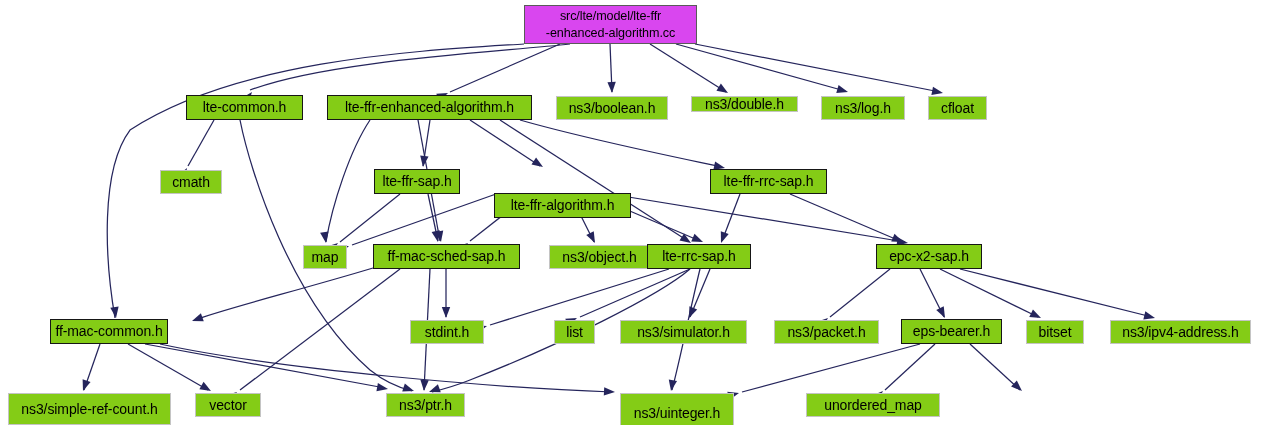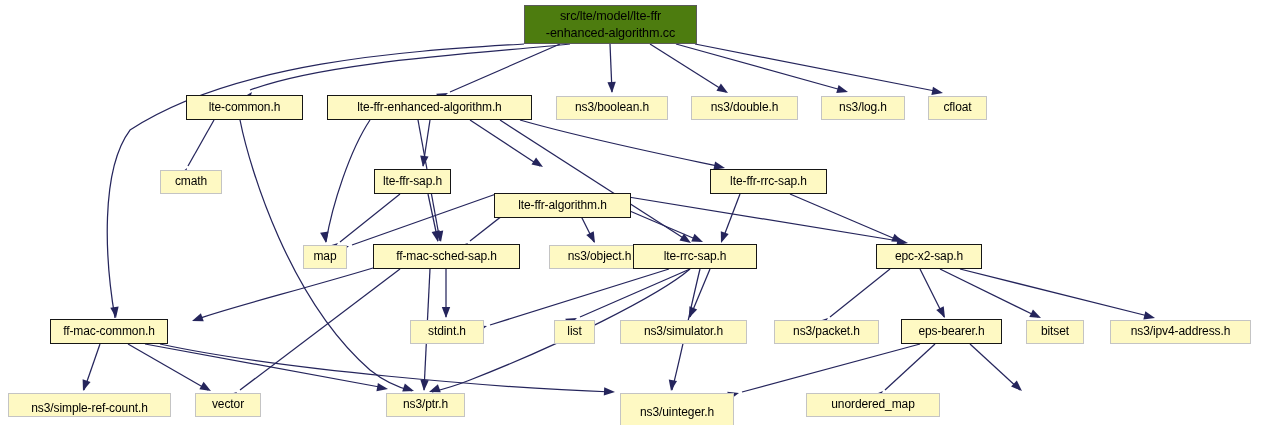--- a/index.html
+++ b/index.html
@@ -27,31 +27,31 @@
   .node {
     position: absolute;
     box-sizing: border-box;
     display: flex;
     align-items: center;
     justify-content: center;
     text-align: center;
     white-space: pre;
     line-height: 1.15;
     color: #000000;
-    background: #fef9c3;
+    background: #84cc16;
     border: 1px solid #c4c4c4;
-    font-size: 12px;
+    font-size: 14px;
     letter-spacing: -0.1px;
     z-index: 5;
   }
   .node.emph {
     border: 1.6px solid #161616;
   }
   .node.root {
-    background: #4d7c0f;
+    background: #d946ef;
     border: 1.6px solid #5a5a5a;
     font-size: 12.6px;
     line-height: 1.35;
   }
   .node-label {
     display: block;
     pointer-events: none;
   }
 </style>
 </head>
@@ -146,38 +146,38 @@
       <path d="M935,344 L885,390" fill="none" stroke="#25255c" stroke-width="1.25"></path>
       <polygon points="0,0 -11,-4.2 -11,4.2" fill="#25255c" transform="translate(883,391) rotate(-43)"></polygon>
       <path d="M970,344 L1020,390" fill="none" stroke="#25255c" stroke-width="1.25"></path>
       <polygon points="0,0 -11,-4.2 -11,4.2" fill="#25255c" transform="translate(1022,391) rotate(43)"></polygon>
     </svg>
 <div class="node root" style="left: 524px; top: 5px; width: 173px; height: 39px;"><span class="node-label">src/lte/model/lte-ffr
 -enhanced-algorithm.cc</span></div>
     <div class="node emph" style="left: 186px; top: 95px; width: 117px; height: 25px;"><span class="node-label">lte-common.h</span></div>
     <div class="node emph" style="left: 327px; top: 95px; width: 205px; height: 25px;"><span class="node-label">lte-ffr-enhanced-algorithm.h</span></div>
     <div class="node" style="left: 556px; top: 96px; width: 112px; height: 24px;"><span class="node-label">ns3/boolean.h</span></div>
-    <div class="node" style="left: 691px; top: 96px; width: 107px; height: 24px;"><span class="node-label">ns3/double.h</span></div>
+    <div class="node" style="left: 691px; top: 96px; width: 107px; height: 16px;"><span class="node-label">ns3/double.h</span></div>
     <div class="node" style="left: 821px; top: 96px; width: 84px; height: 24px;"><span class="node-label">ns3/log.h</span></div>
     <div class="node" style="left: 928px; top: 96px; width: 59px; height: 24px;"><span class="node-label">cfloat</span></div>
     <div class="node" style="left: 160px; top: 170px; width: 62px; height: 24px;"><span class="node-label">cmath</span></div>
-    <div class="node emph" style="left: 374px; top: 169px; width: 77px; height: 25px;"><span class="node-label">lte-ffr-sap.h</span></div>
+    <div class="node emph" style="left: 374px; top: 169px; width: 86px; height: 25px;"><span class="node-label">lte-ffr-sap.h</span></div>
     <div class="node emph" style="left: 494px; top: 169px; width: 137px; height: 25px; margin-top: 24px;"><span class="node-label">lte-ffr-algorithm.h</span></div>
     <div class="node emph" style="left: 710px; top: 169px; width: 117px; height: 25px;"><span class="node-label">lte-ffr-rrc-sap.h</span></div>
     <div class="node" style="left: 303px; top: 245px; width: 44px; height: 24px;"><span class="node-label">map</span></div>
     <div class="node emph" style="left: 373px; top: 244px; width: 147px; height: 25px;"><span class="node-label">ff-mac-sched-sap.h</span></div>
     <div class="node" style="left: 549px; top: 245px; width: 101px; height: 24px;"><span class="node-label">ns3/object.h</span></div>
-    <div class="node emph" style="left: 633px; top: 244px; width: 124px; height: 25px;"><span class="node-label">lte-rrc-sap.h</span></div>
+    <div class="node emph" style="left: 647px; top: 244px; width: 104px; height: 25px;"><span class="node-label">lte-rrc-sap.h</span></div>
     <div class="node emph" style="left: 876px; top: 244px; width: 106px; height: 25px;"><span class="node-label">epc-x2-sap.h</span></div>
     <div class="node emph" style="left: 50px; top: 319px; width: 118px; height: 25px;"><span class="node-label">ff-mac-common.h</span></div>
     <div class="node" style="left: 410px; top: 320px; width: 74px; height: 24px;"><span class="node-label">stdint.h</span></div>
     <div class="node" style="left: 554px; top: 320px; width: 41px; height: 24px;"><span class="node-label">list</span></div>
     <div class="node" style="left: 620px; top: 320px; width: 127px; height: 24px;"><span class="node-label">ns3/simulator.h</span></div>
     <div class="node" style="left: 774px; top: 320px; width: 105px; height: 24px;"><span class="node-label">ns3/packet.h</span></div>
     <div class="node emph" style="left: 901px; top: 319px; width: 101px; height: 25px;"><span class="node-label">eps-bearer.h</span></div>
     <div class="node" style="left: 1026px; top: 320px; width: 58px; height: 24px;"><span class="node-label">bitset</span></div>
     <div class="node" style="left: 1110px; top: 320px; width: 141px; height: 24px;"><span class="node-label">ns3/ipv4-address.h</span></div>
-    <div class="node" style="left: 8px; top: 393px; width: 163px; height: 24px; align-items: flex-end;"><span class="node-label">ns3/simple-ref-count.h</span></div>
+    <div class="node" style="left: 8px; top: 393px; width: 163px; height: 32px;"><span class="node-label">ns3/simple-ref-count.h</span></div>
     <div class="node" style="left: 195px; top: 393px; width: 66px; height: 24px;"><span class="node-label">vector</span></div>
     <div class="node" style="left: 386px; top: 393px; width: 79px; height: 24px;"><span class="node-label">ns3/ptr.h</span></div>
     <div class="node" style="left: 620px; top: 393px; width: 114px; height: 40px;"><span class="node-label">ns3/uinteger.h</span></div>
     <div class="node" style="left: 806px; top: 393px; width: 134px; height: 24px;"><span class="node-label">unordered_map</span></div>
   </div>
 
 </body></html>

